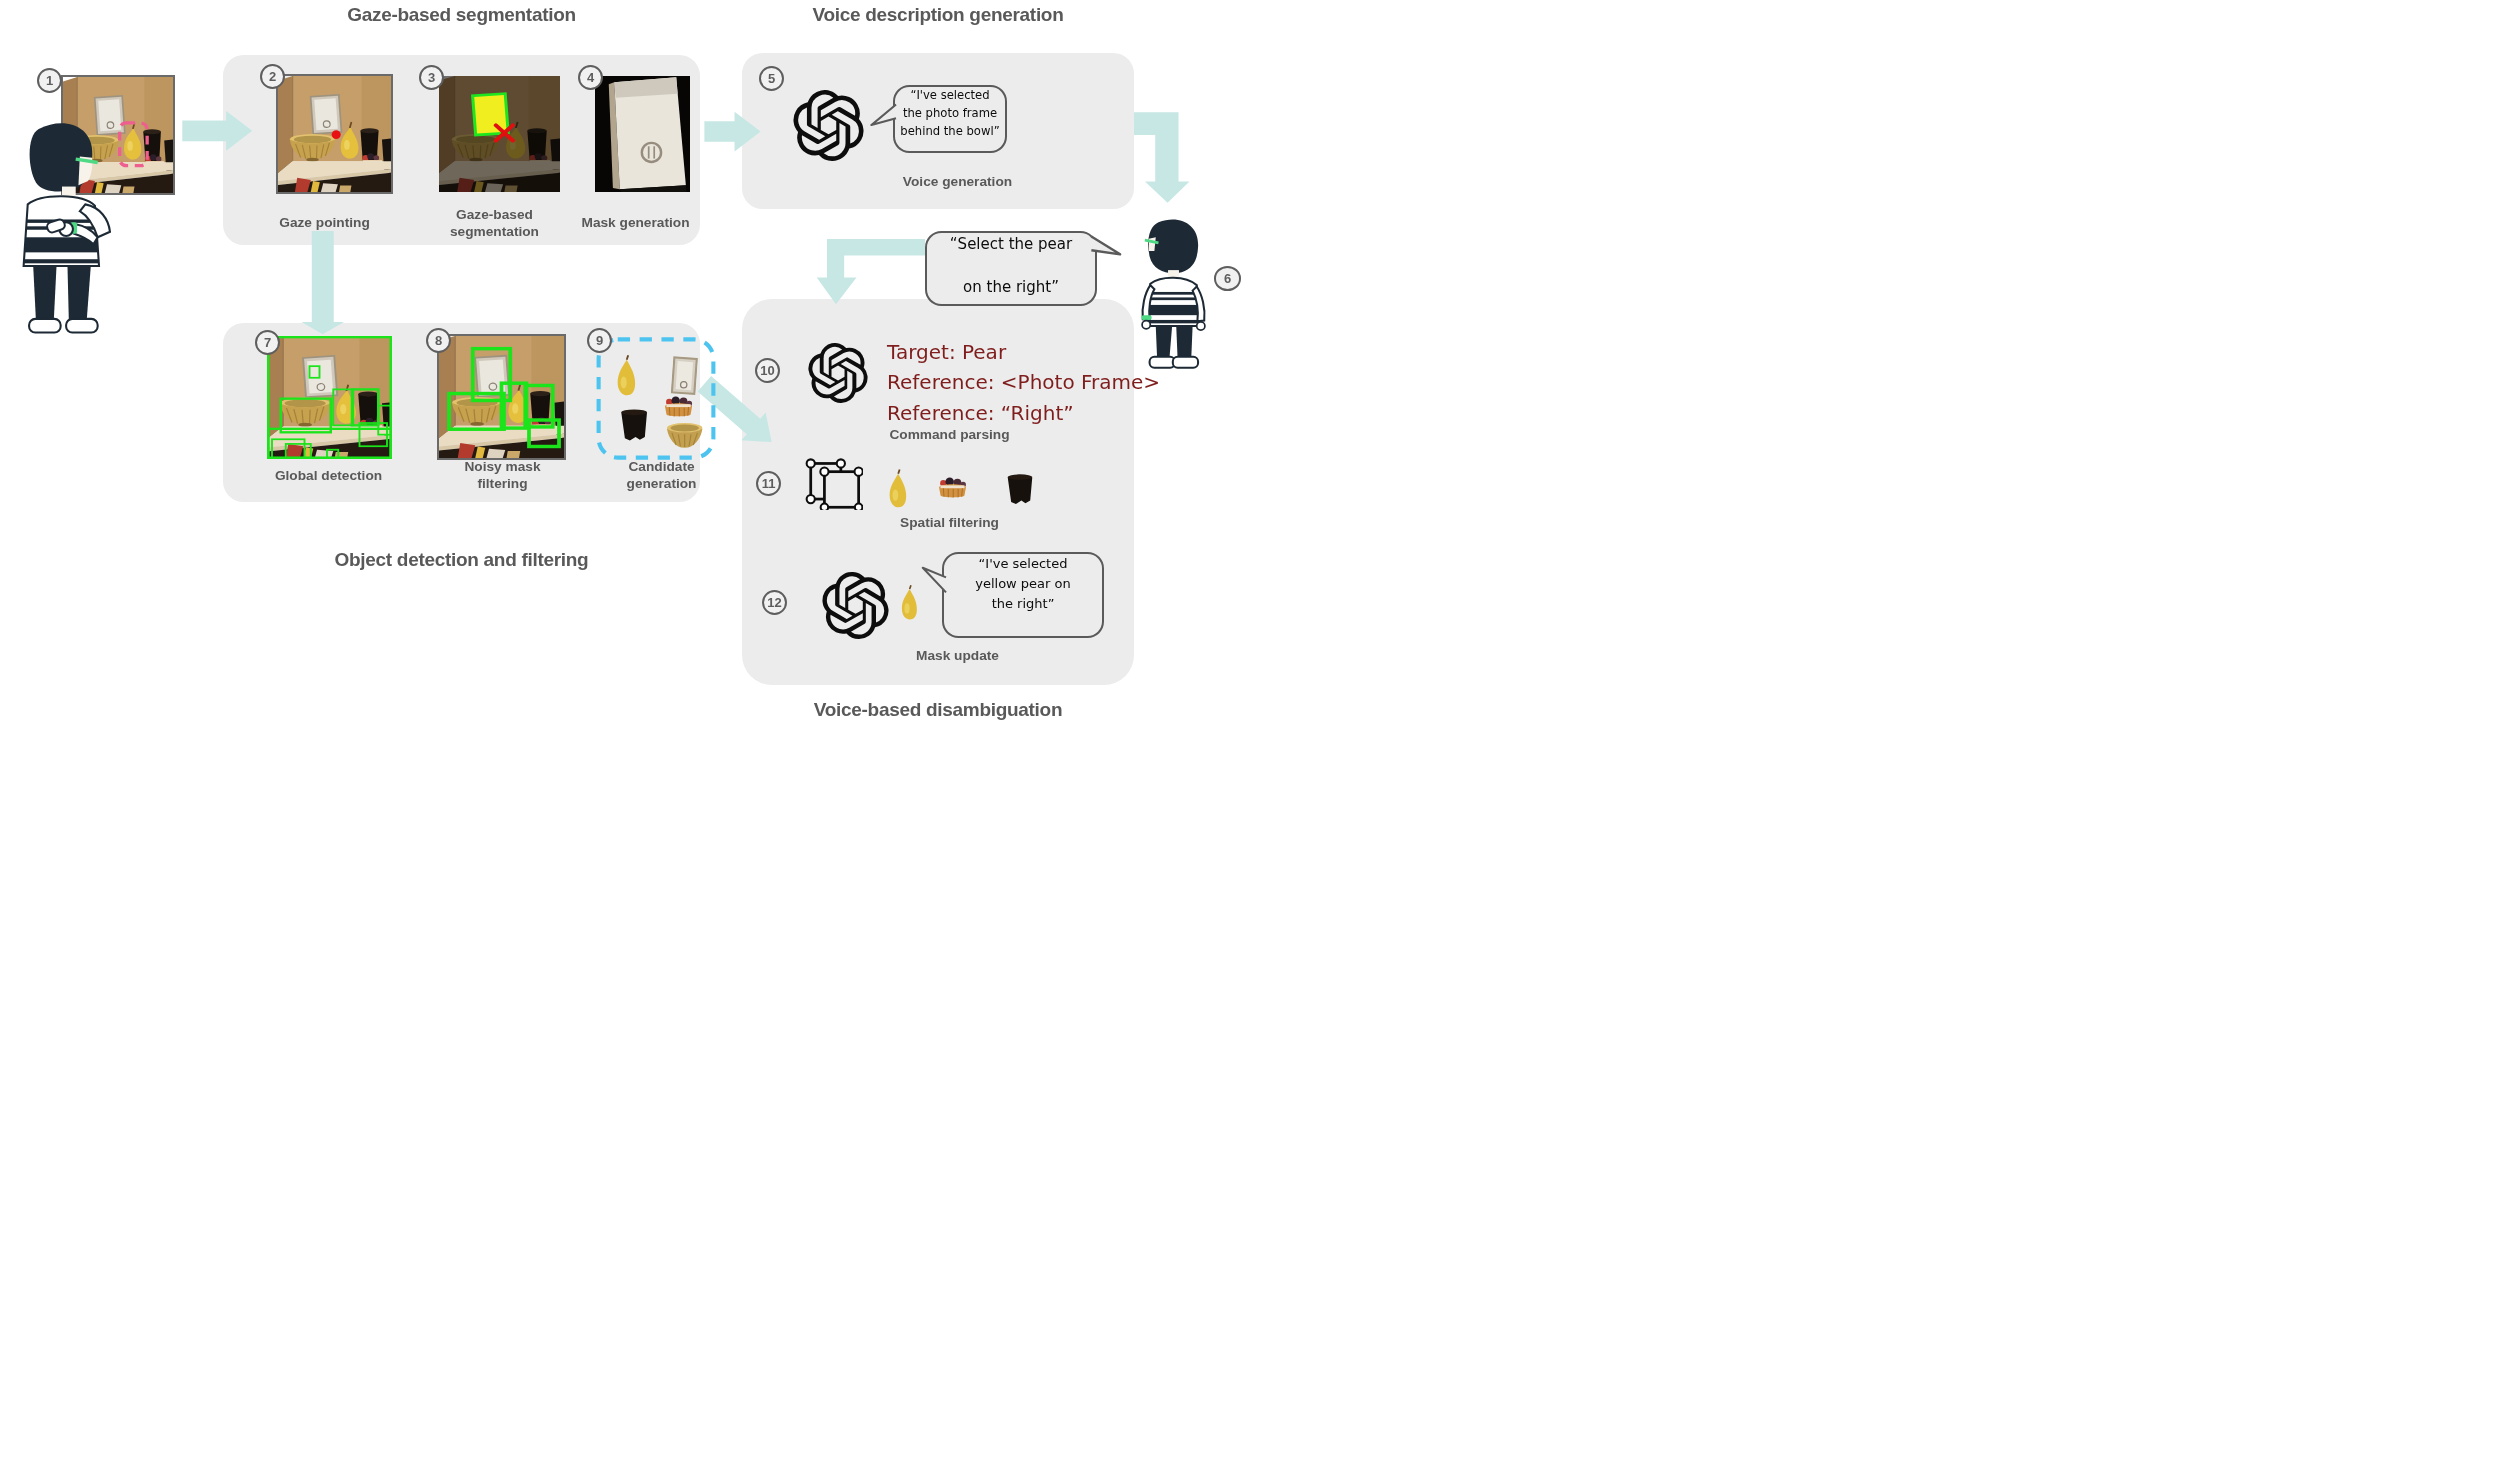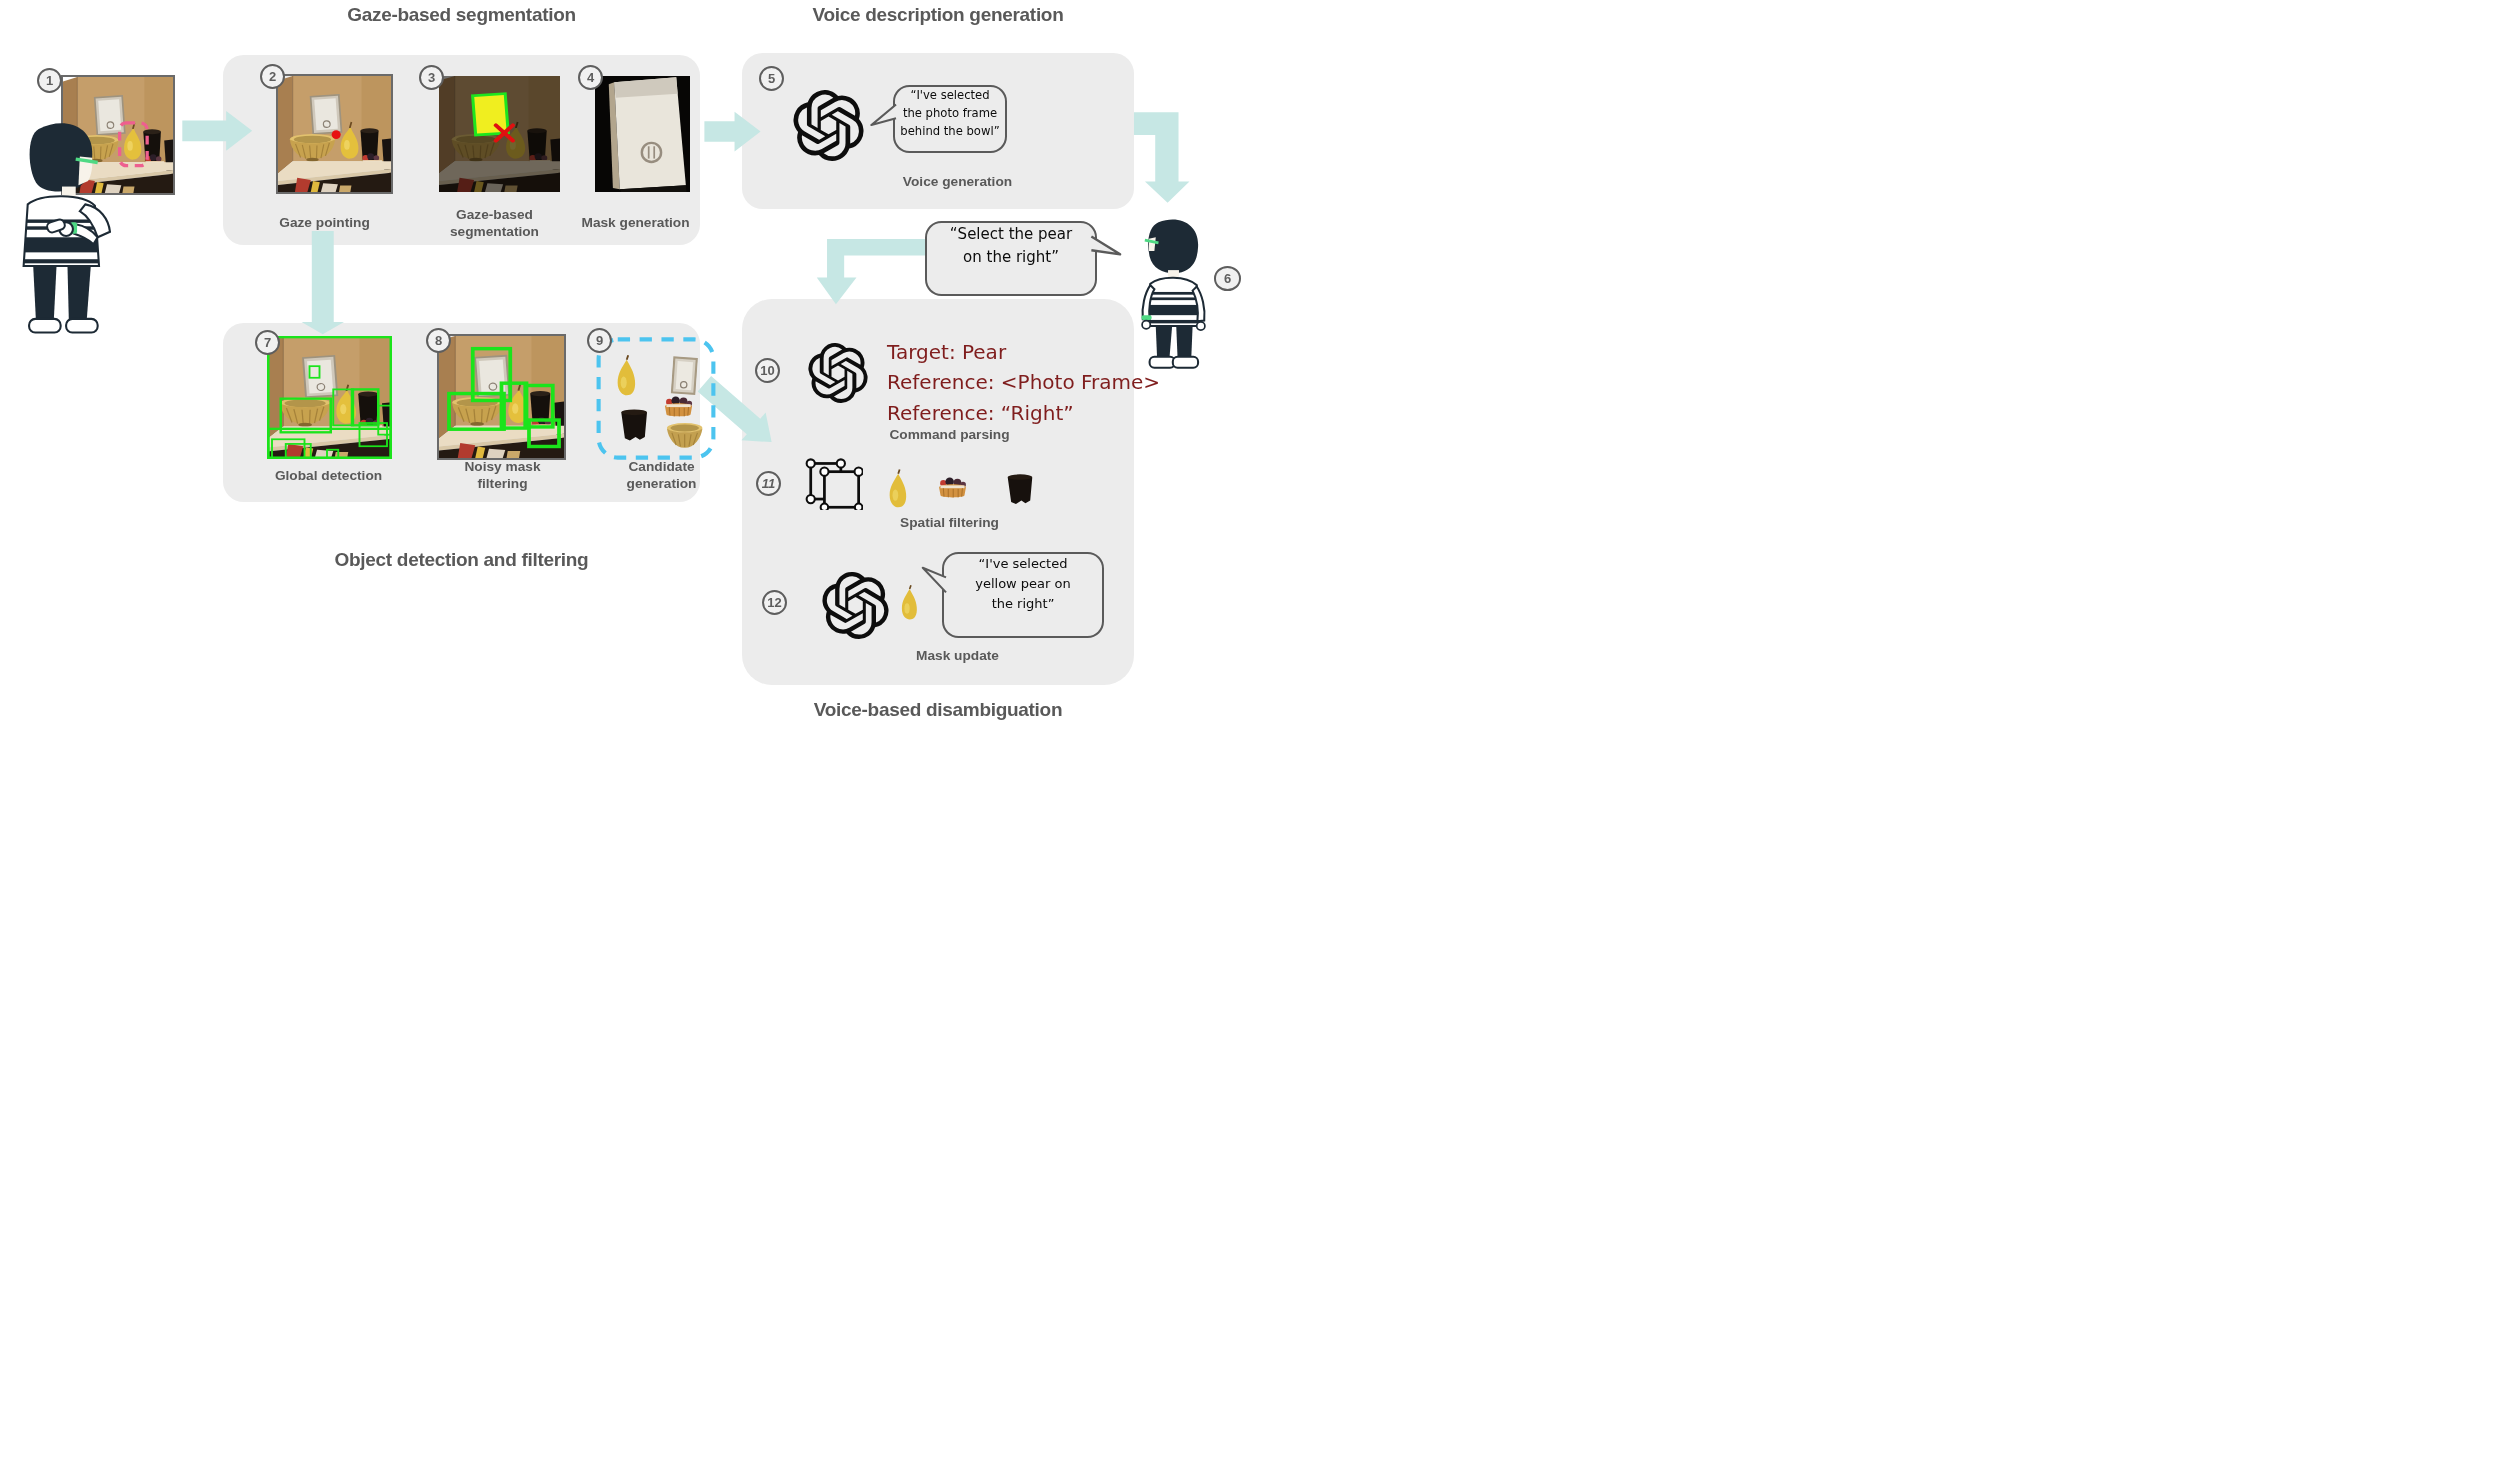--- a/index.html
+++ b/index.html
@@ -187,21 +187,21 @@
     </div>
   <div class="circle" style="left:426px;top:328px;">
       <span>8</span>
     </div>
   <div class="circle" style="left:587px;top:328px;">
       <span>9</span>
     </div>
   <div class="circle" style="left:755px;top:358px;">
       <span>10</span>
     </div>
-  <div class="circle" style="left:756px;top:471px;font-style:italic;">
+  <div class="circle" style="left:756px;top:471px;">
       <span>11</span>
     </div>
   <div class="circle" style="left:762px;top:590px;">
       <span>12</span>
     </div>
 
   <div class="photo framed" style="left:63px;top:77px;width:110px;height:116px;">
     <svg viewBox="0 0 200 212" preserveAspectRatio="none">
       <use href="#scene"></use>
       <rect x="103" y="84" width="50" height="78" rx="12" fill="none" stroke="#ee5f8f" stroke-width="6" stroke-dasharray="16 12"></rect>
@@ -336,21 +336,21 @@
   <div class="bubble" style="left:893px;top:85px;width:110px;height:64px;font-size:11.6px;line-height:1.55;">
     <span class="bl">“I've selected</span>
     <span class="bl">the photo frame</span>
     <span class="bl">behind the bowl”</span>
   </div>
   <svg class="tail" style="left:870px;top:103px;" width="27.4" height="25" viewBox="0 0 40 36">
     <path d="M38,2 L2,32 L38,22" fill="#ececec" stroke="#5a5a5a" stroke-width="3" stroke-linejoin="round"></path>
   </svg>
   <div class="lbl" style="left:889px;top:174px;width:137px;"><span>Voice generation</span></div>
 
-  <div class="bubble" style="left:925px;top:221px;width:168px;height:71px;font-size:15px;line-height:1.5;">
+  <div class="bubble" style="left:925px;top:231px;width:168px;height:71px;font-size:15px;line-height:1.5;gap:20px;">
     <span class="bl">“Select the pear</span>
     <span class="bl">on the right”</span>
   </div>
   <svg class="tail" style="left:1090px;top:235px;" width="31.5" height="25" viewBox="0 0 46 36">
     <path d="M2,2 L44,28 L2,22" fill="#ececec" stroke="#5a5a5a" stroke-width="3.5" stroke-linejoin="round"></path>
   </svg>
 
   <svg class="person" style="left:1138px;top:218px;" width="71" height="152" viewBox="0 0 104 222">
     <path d="M30,6 C62,-6 90,10 88,42 C87,62 80,74 64,79 C46,84 22,78 17,56 C12,34 16,12 30,6 Z" fill="#1d2a35"></path>
     <path d="M16,30 L26,28 L24,48 L16,48 Z" fill="#f7f3ea"></path>

